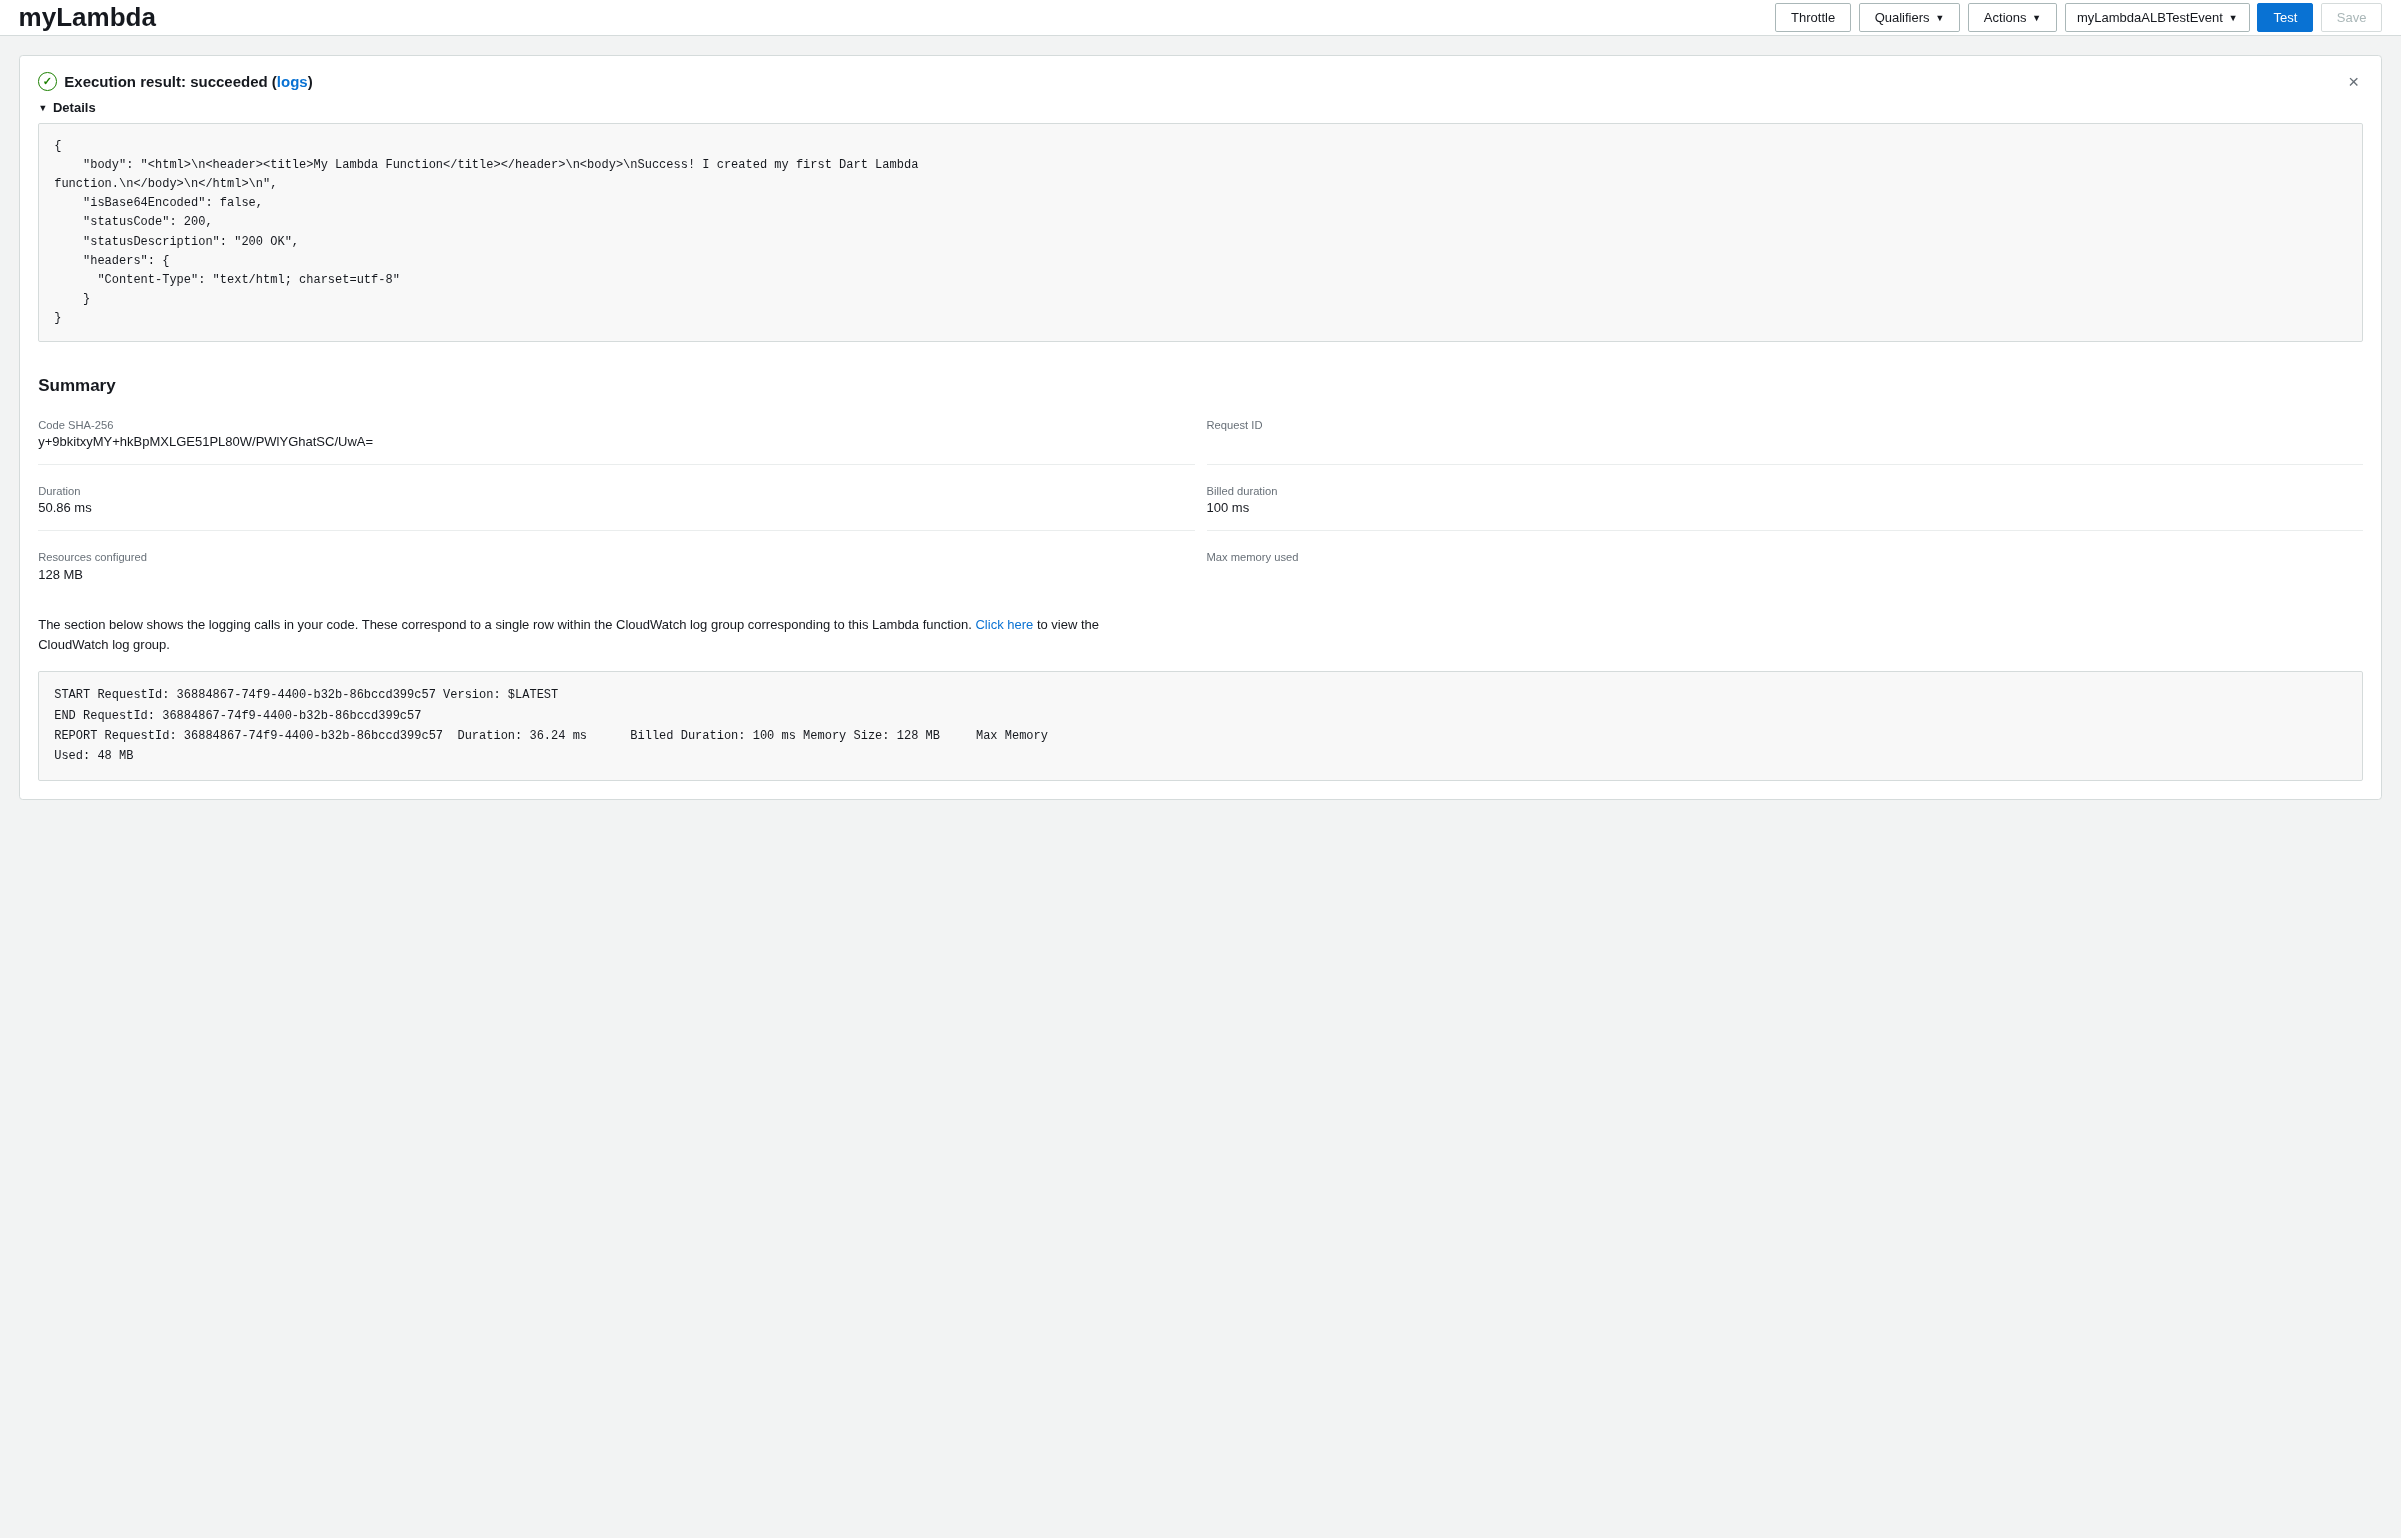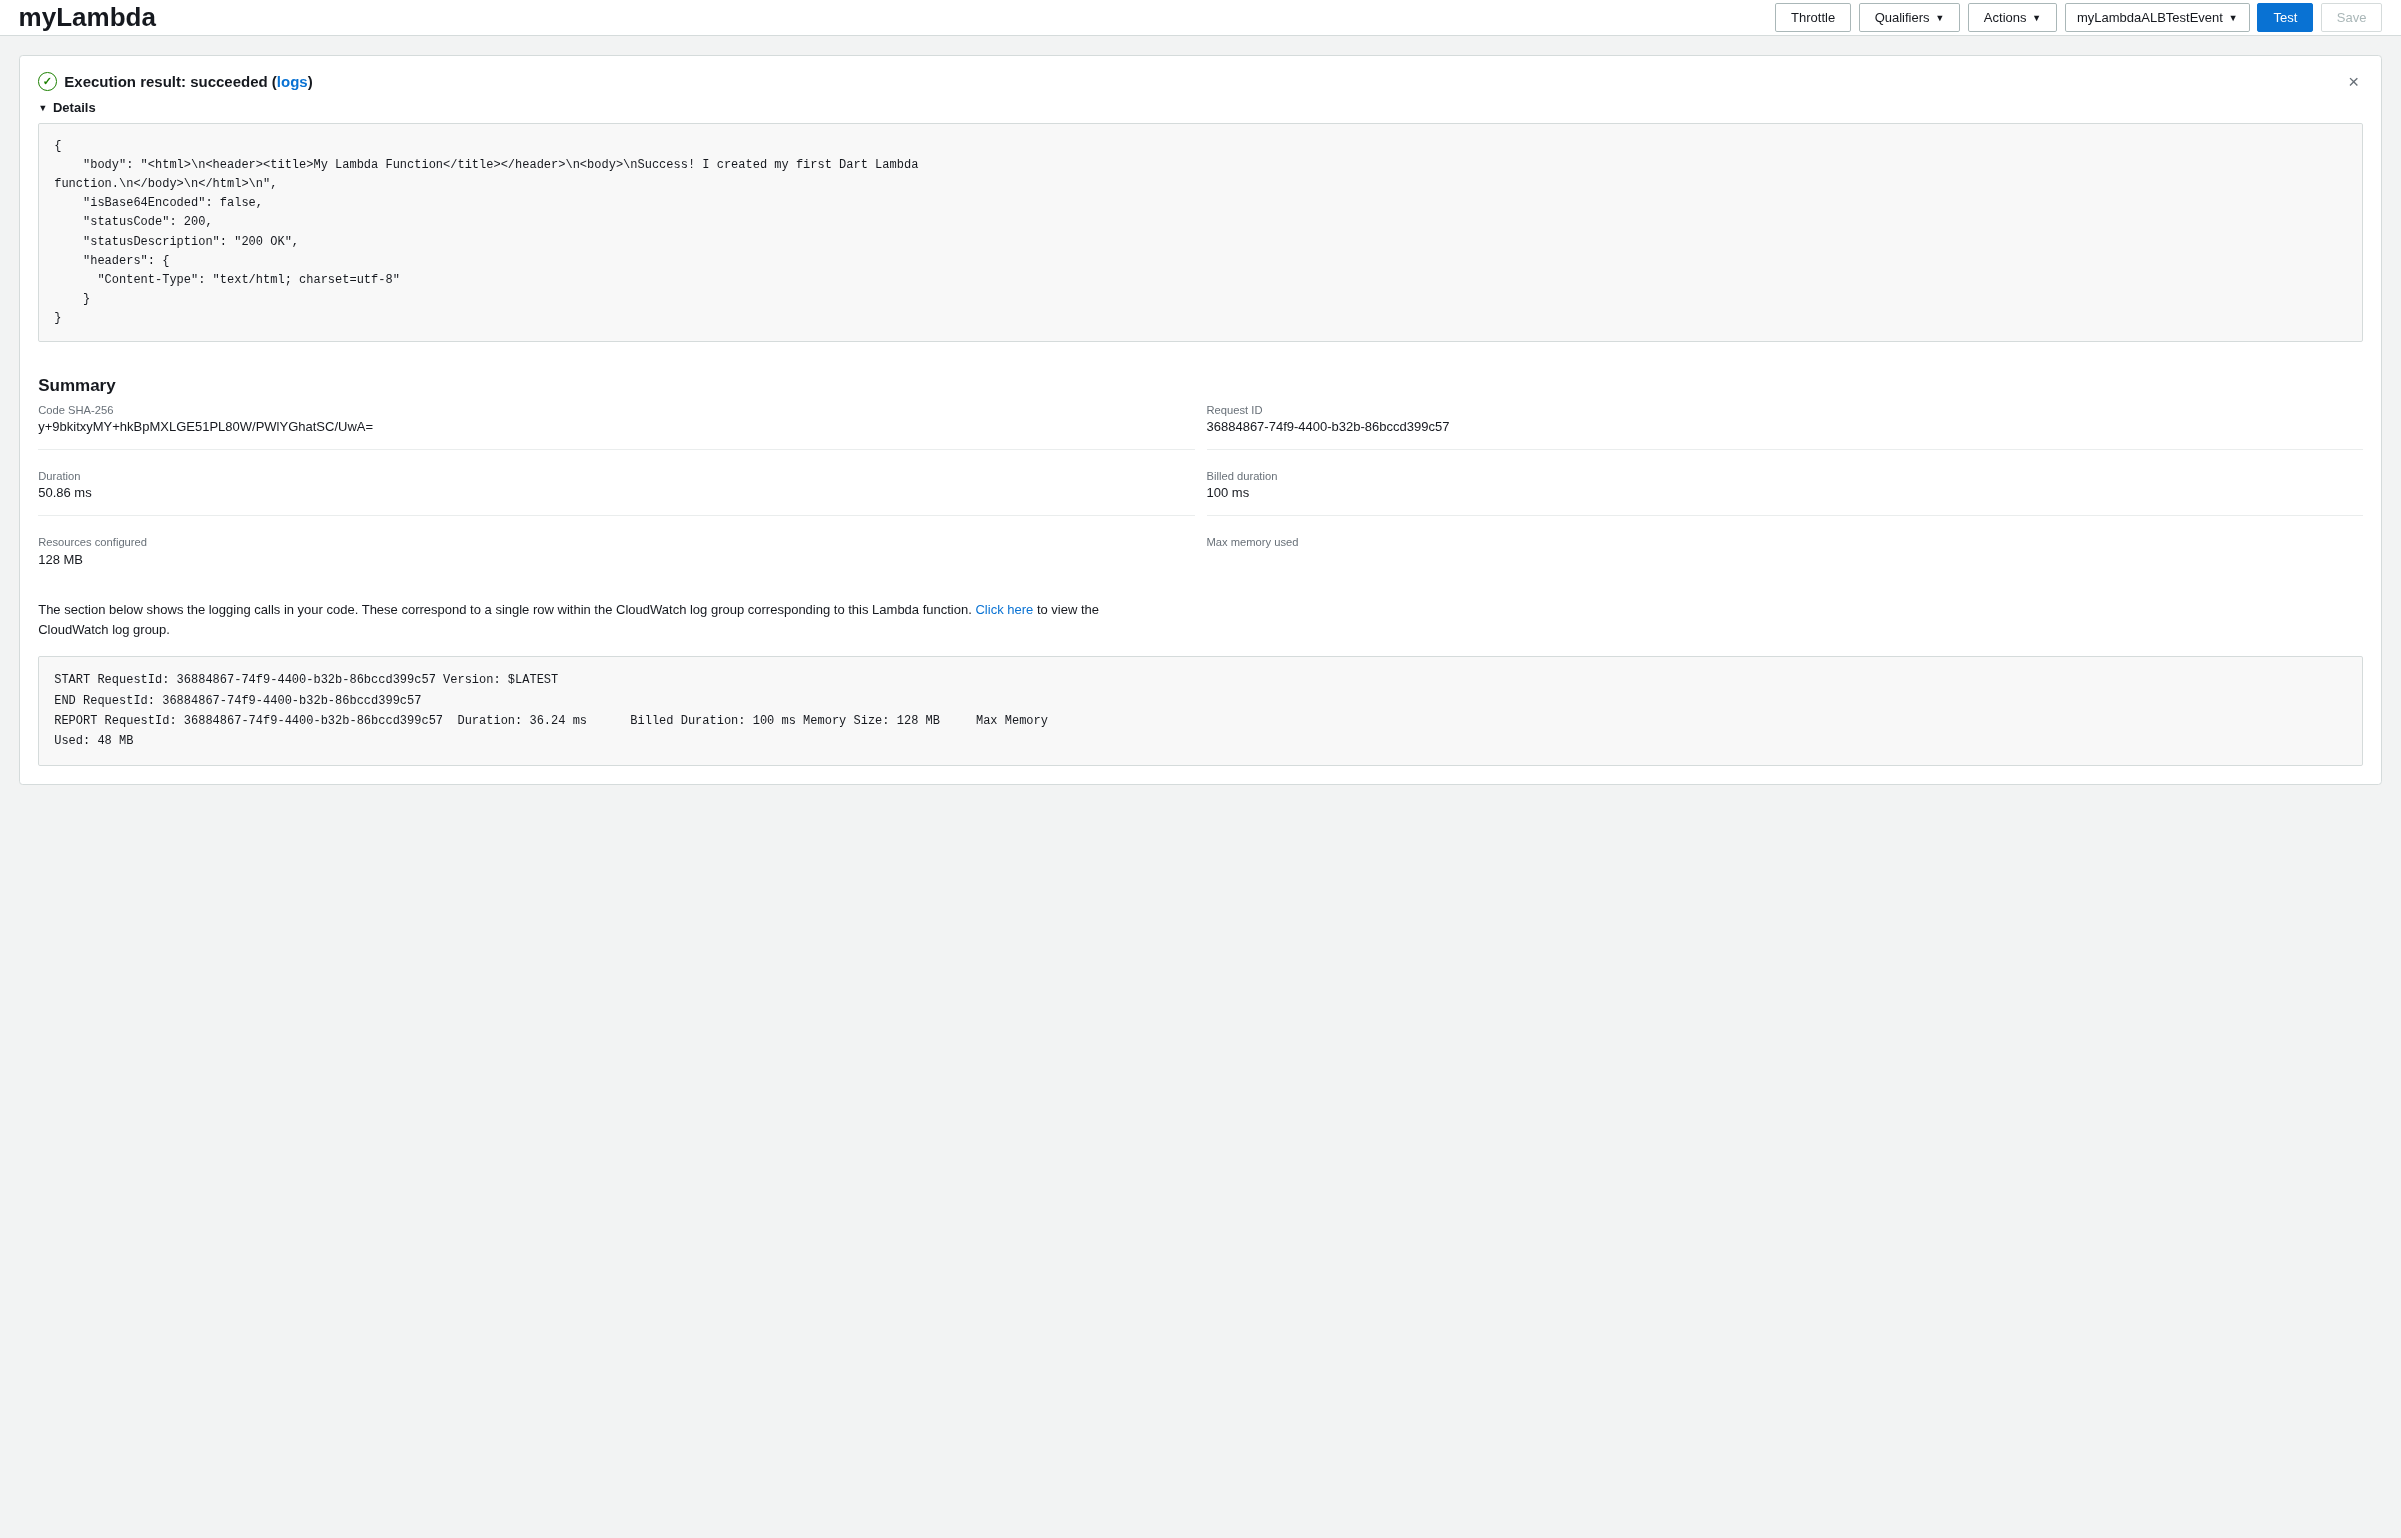--- a/index.html
+++ b/index.html
@@ -137,20 +137,21 @@
       white-space: pre;
       overflow-x: auto;
       color: #16191f;
     }
     .summary-section {
       padding: 18.6px 18.6px 0 18.6px;
     }
     .summary-title {
       font-size: 17px;
       font-weight: 700;
+      margin-bottom: 15px;
     }
     .summary-grid {
       display: grid;
       grid-template-columns: 1fr 1fr;
       gap: 12px;
     }
     .summary-item {
       padding: 7.5px 0 15px 0;
       border-bottom: 0.9px solid #eaeded;
     }
@@ -256,21 +257,20 @@
     <div class="summary-section">
       <div class="summary-title">Summary</div>
       <div class="summary-grid">
 
         <div class="summary-item">
           <div class="summary-label">Code SHA-256</div>
           <div class="summary-value">y+9bkitxyMY+hkBpMXLGE51PL80W/PWlYGhatSC/UwA=</div>
         </div>
         <div class="summary-item">
           <div class="summary-label">Request ID</div>
-          <div class="summary-value">36884867-74f9-4400-b32b-86bccd399c57</div>
         </div>
 
         <div class="summary-item">
           <div class="summary-label">Duration</div>
           <div class="summary-value">50.86 ms</div>
         </div>
         <div class="summary-item">
           <div class="summary-label">Billed duration</div>
           <div class="summary-value">100 ms</div>
         </div>

